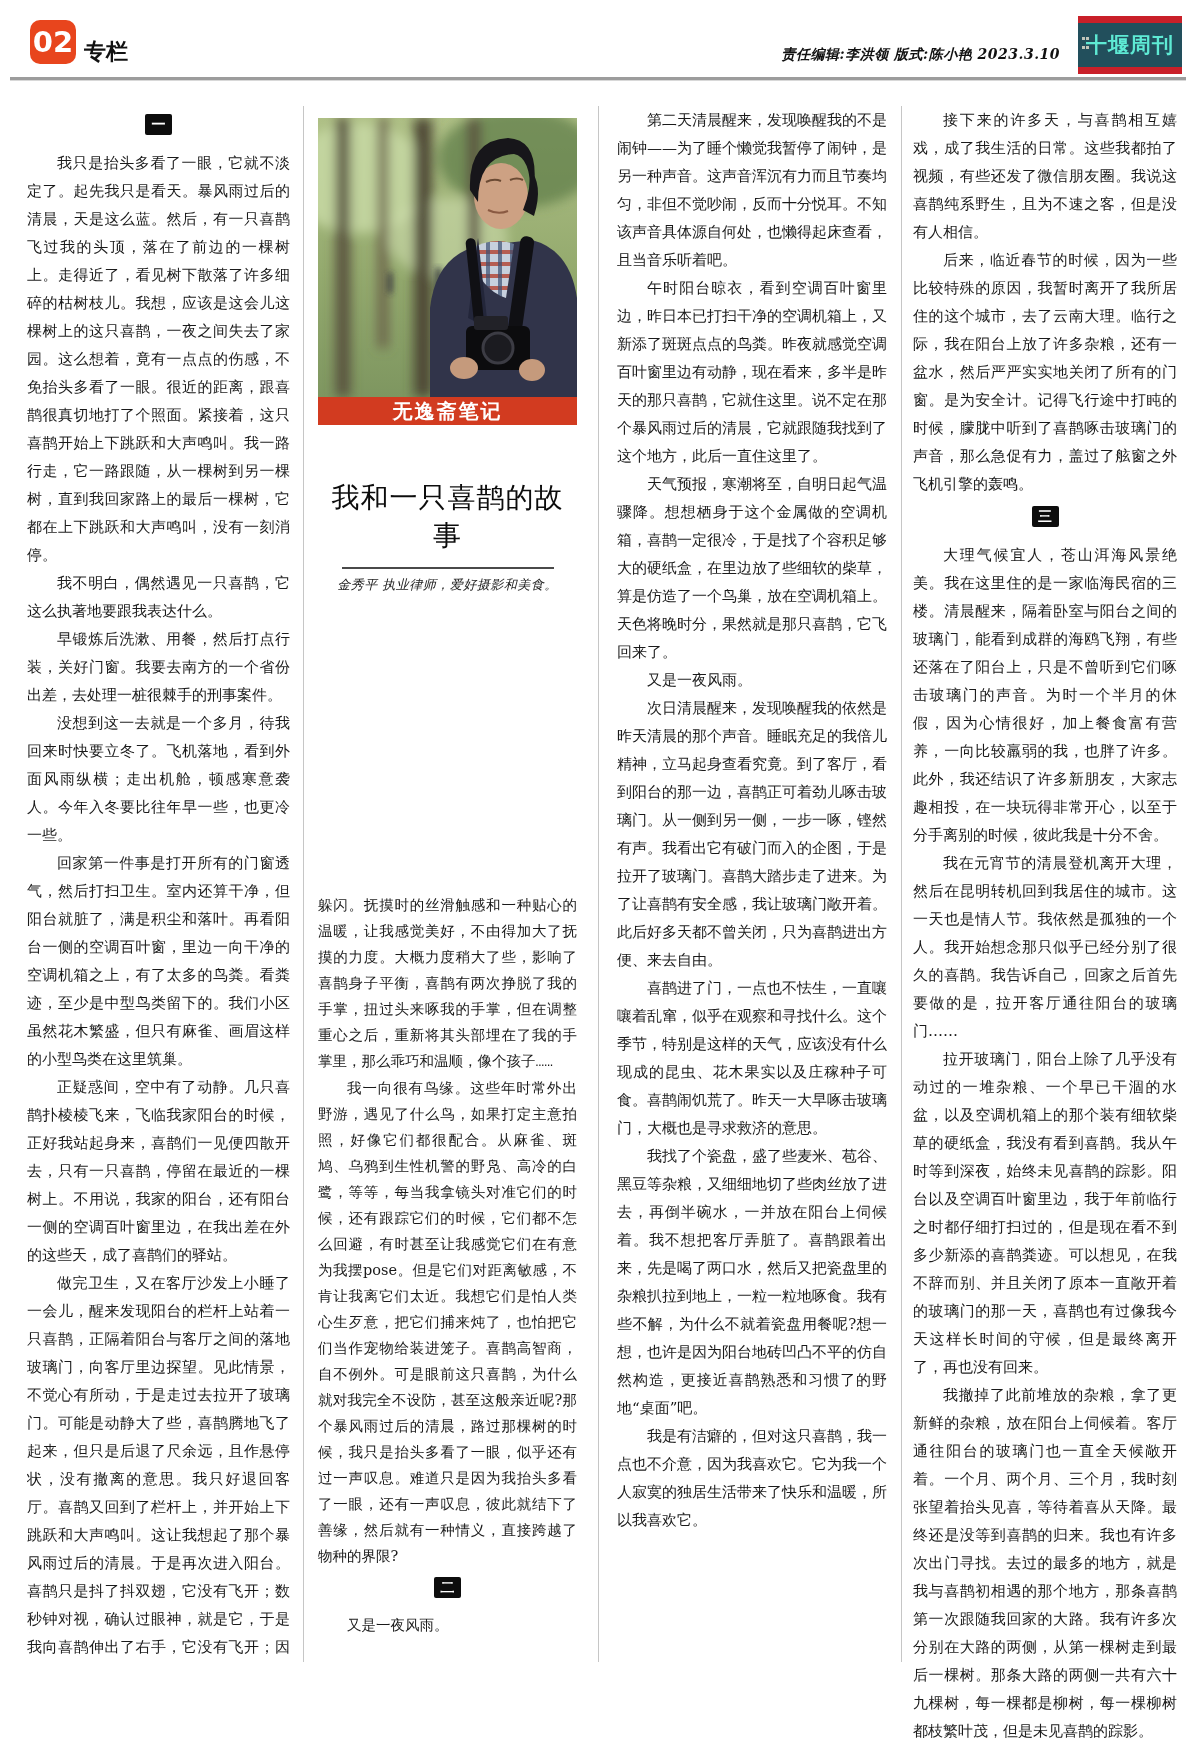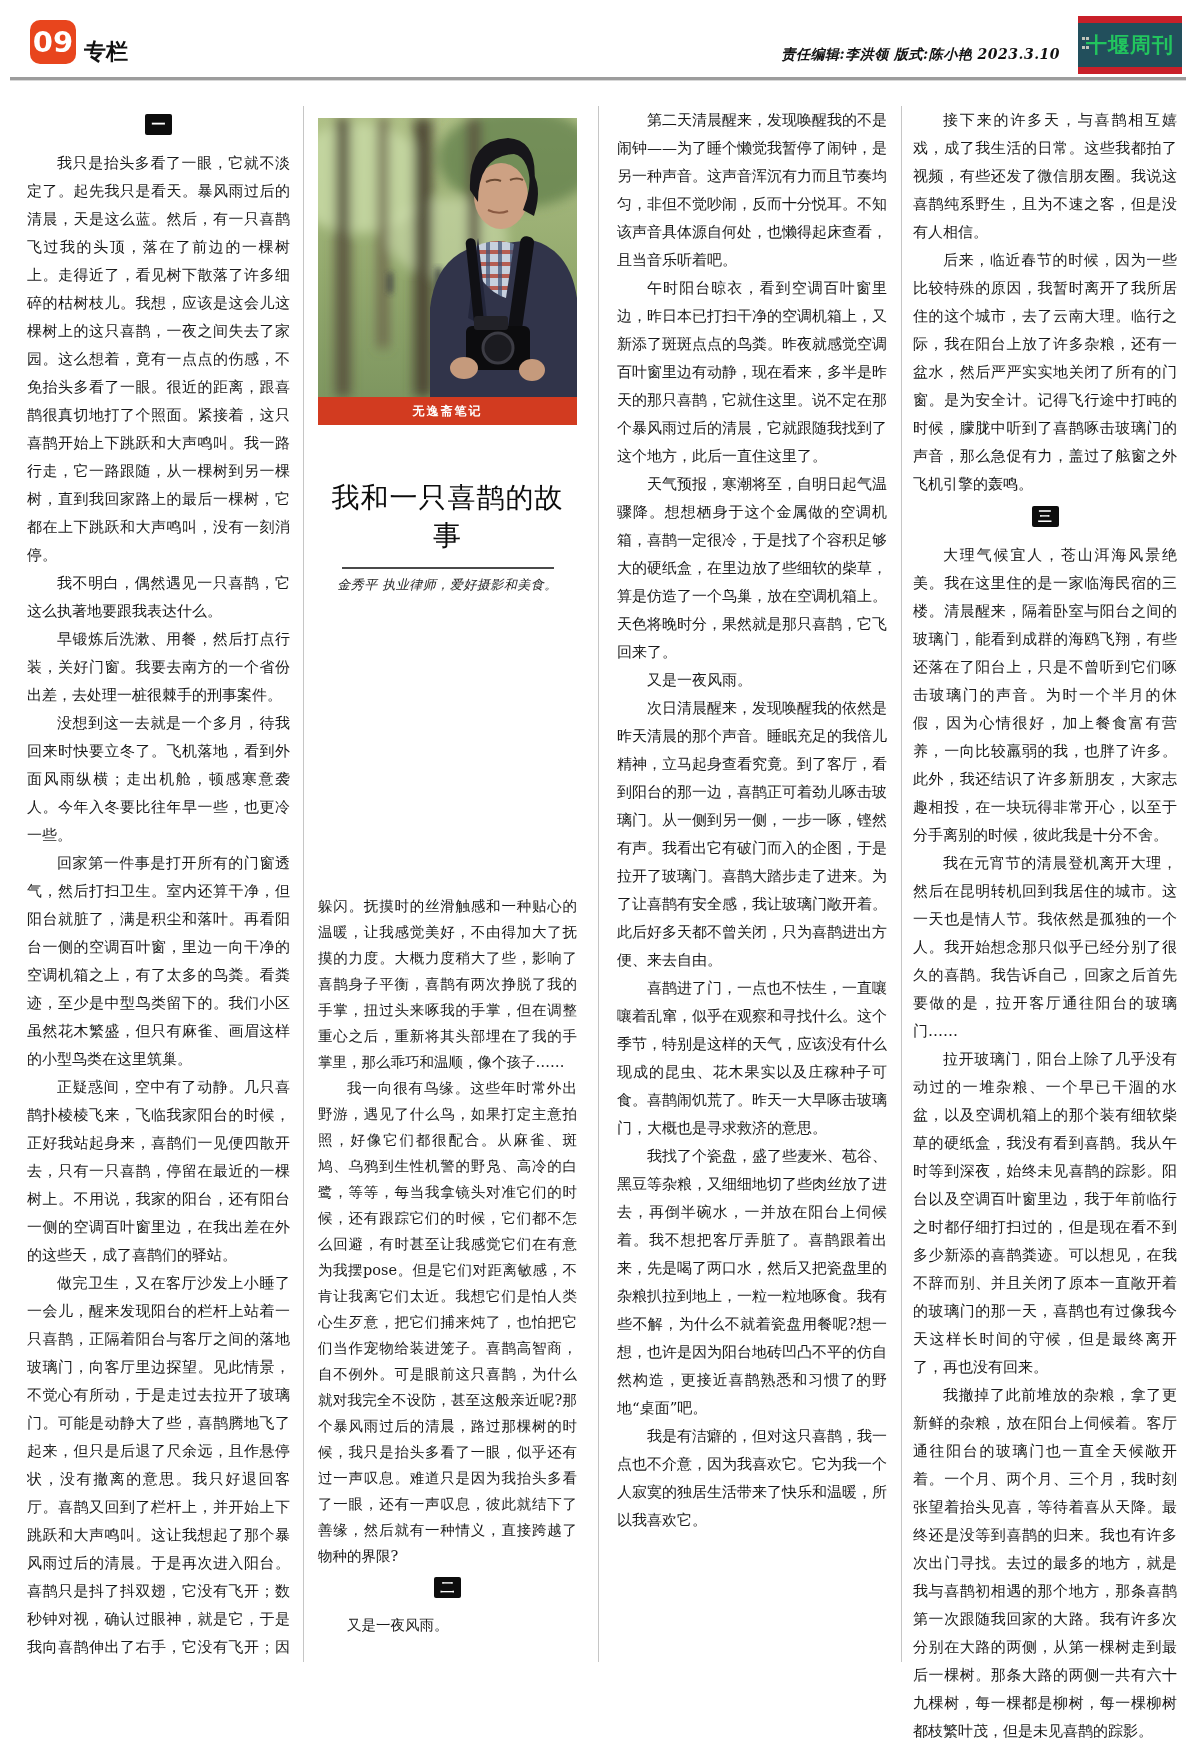--- a/index.html
+++ b/index.html
@@ -26,55 +26,55 @@
     font-style:italic;font-weight:bold;font-size:14px;color:#111;
     letter-spacing:.5px;
     margin-left:24px;
   }
   .masthead{
     position:absolute;left:1078px;top:16px;width:104px;height:58px;
     background:#224f5c;border-top:7px solid #c92029;border-bottom:7px solid #c92029;
     box-sizing:border-box;
   }
   .masthead-title{
-    color:#22c55e;font-weight:bold;font-size:21px;text-align:center;
+    color:#5eead4;font-weight:bold;font-size:21px;text-align:center;
     line-height:44px;letter-spacing:1px;
   }
   .masthead-seal{
     position:absolute;left:4px;top:14px;width:8px;height:16px;
     display:flex;flex-wrap:wrap;gap:1px;opacity:.8;
   }
   .masthead-seal i{width:3px;height:3px;background:#e8e3d2;display:block;}
   .headrule{
     position:absolute;left:10px;top:77px;width:1176px;height:3px;
     background:#9c9c9c;border-bottom:1px solid #d8d8d8;
   }
 
   
   .vline{position:absolute;top:106px;height:1556px;width:1px;background:#c6c6c6;}
   .col{
     position:absolute;top:106px;font-size:15px;line-height:28px;
     text-align:justify;word-break:break-all;overflow:hidden;
   }
   .col p{margin:0;text-indent:2em;}
-  p.noindent{text-indent:0;}
+  p.noindent{text-indent:0;font-family:Liberation Mono, monospace;}
   .marker{
     width:27px;height:21px;background:#0d0d0d;color:#fff;border-radius:2px;
     font-family:"DejaVu Sans","Liberation Sans",sans-serif;
     font-size:14px;line-height:21px;text-align:center;font-weight:bold;
     margin:8px auto 14px auto;
   }
 
   
   .col2wrap{position:absolute;left:318px;top:118px;width:259px;height:1592px;}
   .photo{width:259px;height:279px;display:block;}
   .photocap{
     height:28px;background:#d23b20;color:#fff;text-align:center;
     font-family:"DejaVu Sans","Liberation Sans",sans-serif;
-    font-size:12px;line-height:28px;font-weight:bold;letter-spacing:2px;
+    font-size:20px;line-height:28px;font-weight:bold;letter-spacing:2px;
   }
   .title{
     margin-top:54px;text-align:center;font-size:28px;font-weight:normal;
     letter-spacing:1px;color:#0c0c0c;
   }
   .titlerule{width:212px;height:2px;background:#4a4a4a;margin:12px auto 7px auto;}
   .byline{
     text-align:center;font-style:italic;font-size:13px;color:#222;
     letter-spacing:.5px;
   }
@@ -83,21 +83,21 @@
     font-size:14.5px;line-height:26px;text-align:justify;word-break:break-all;
   }
   .col2body p{margin:0;text-indent:2em;}
   .col2body p.noindent{text-indent:0;}
 </style>
 </head>
 <body>
 
 <div>
 
-  <div class="pagenum">09</div>
+  <div class="pagenum">02</div>
   <div class="seclabel">专栏</div>
   <div class="editorline">责任编辑:李洪领  版式:陈小艳  2023.3.10</div>
   <div class="masthead">
     <span class="masthead-seal">
         <i></i>
         <i></i>
         <i></i>
         <i></i>
       </span>
     <div class="masthead-title">十堰周刊</div>

